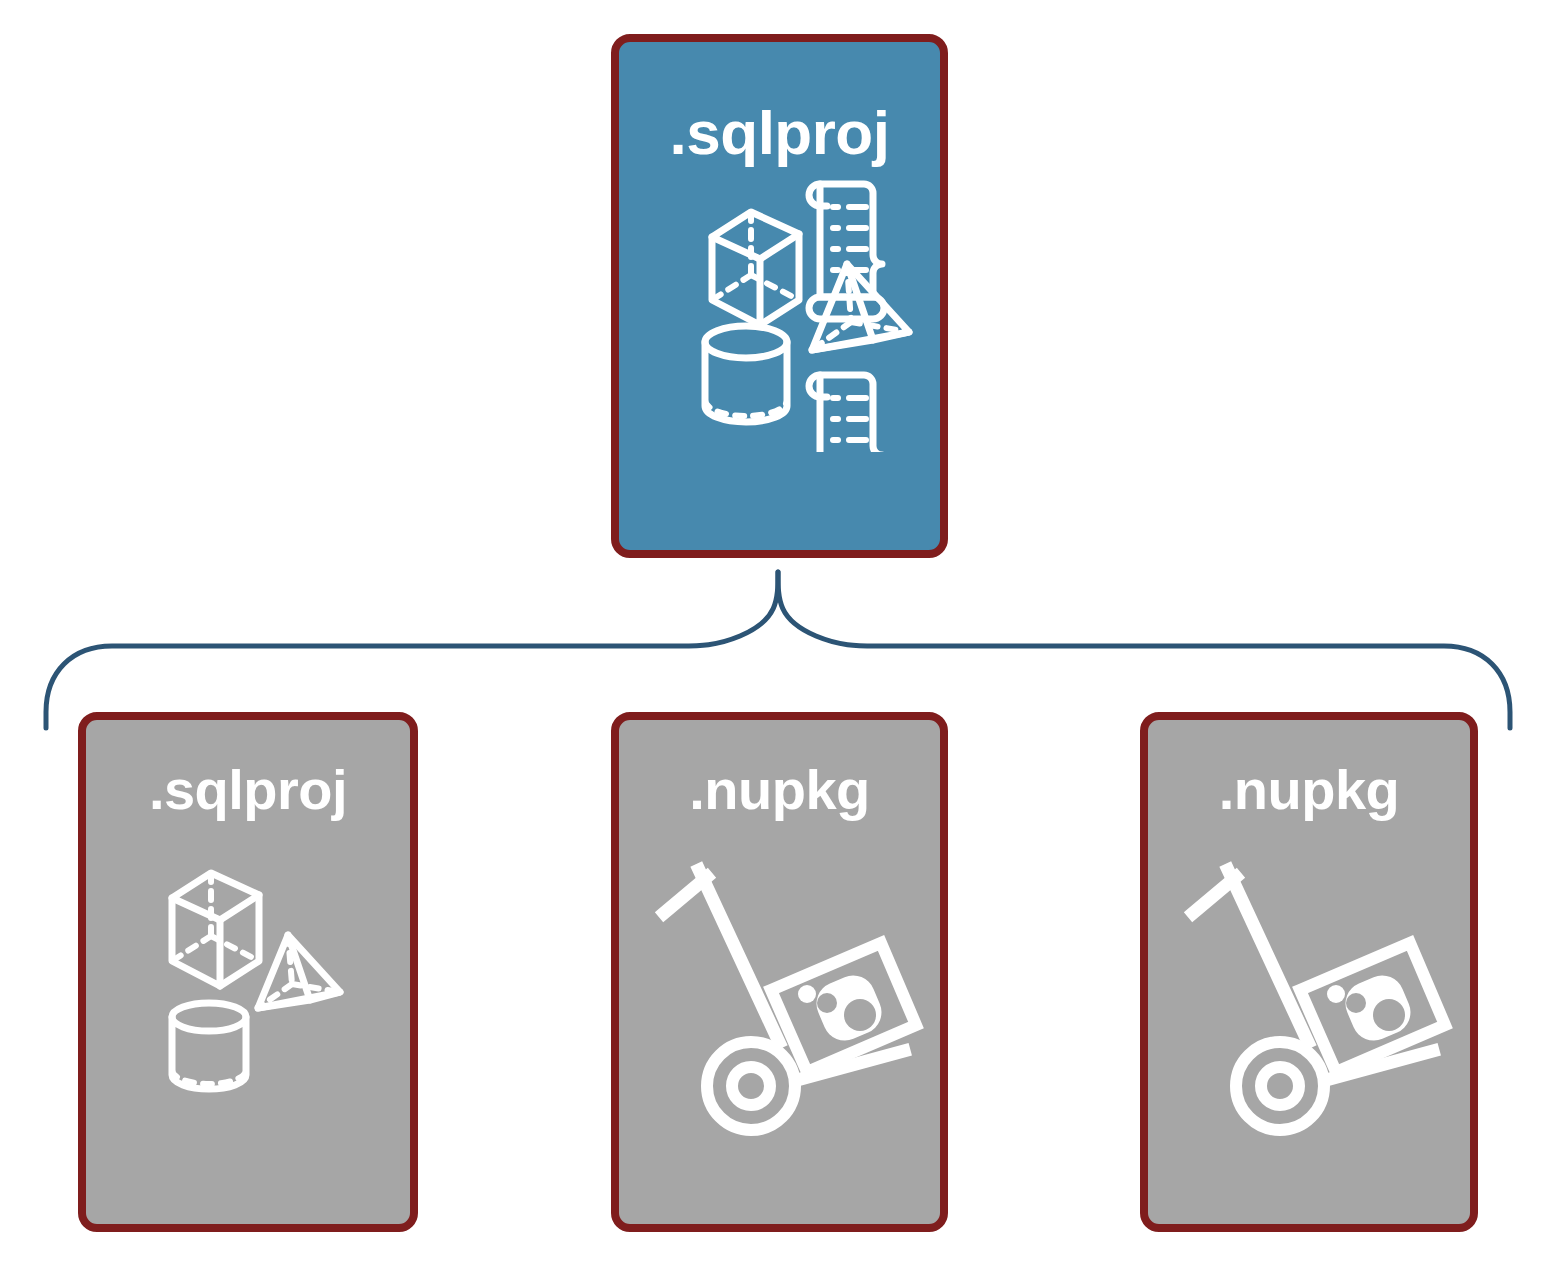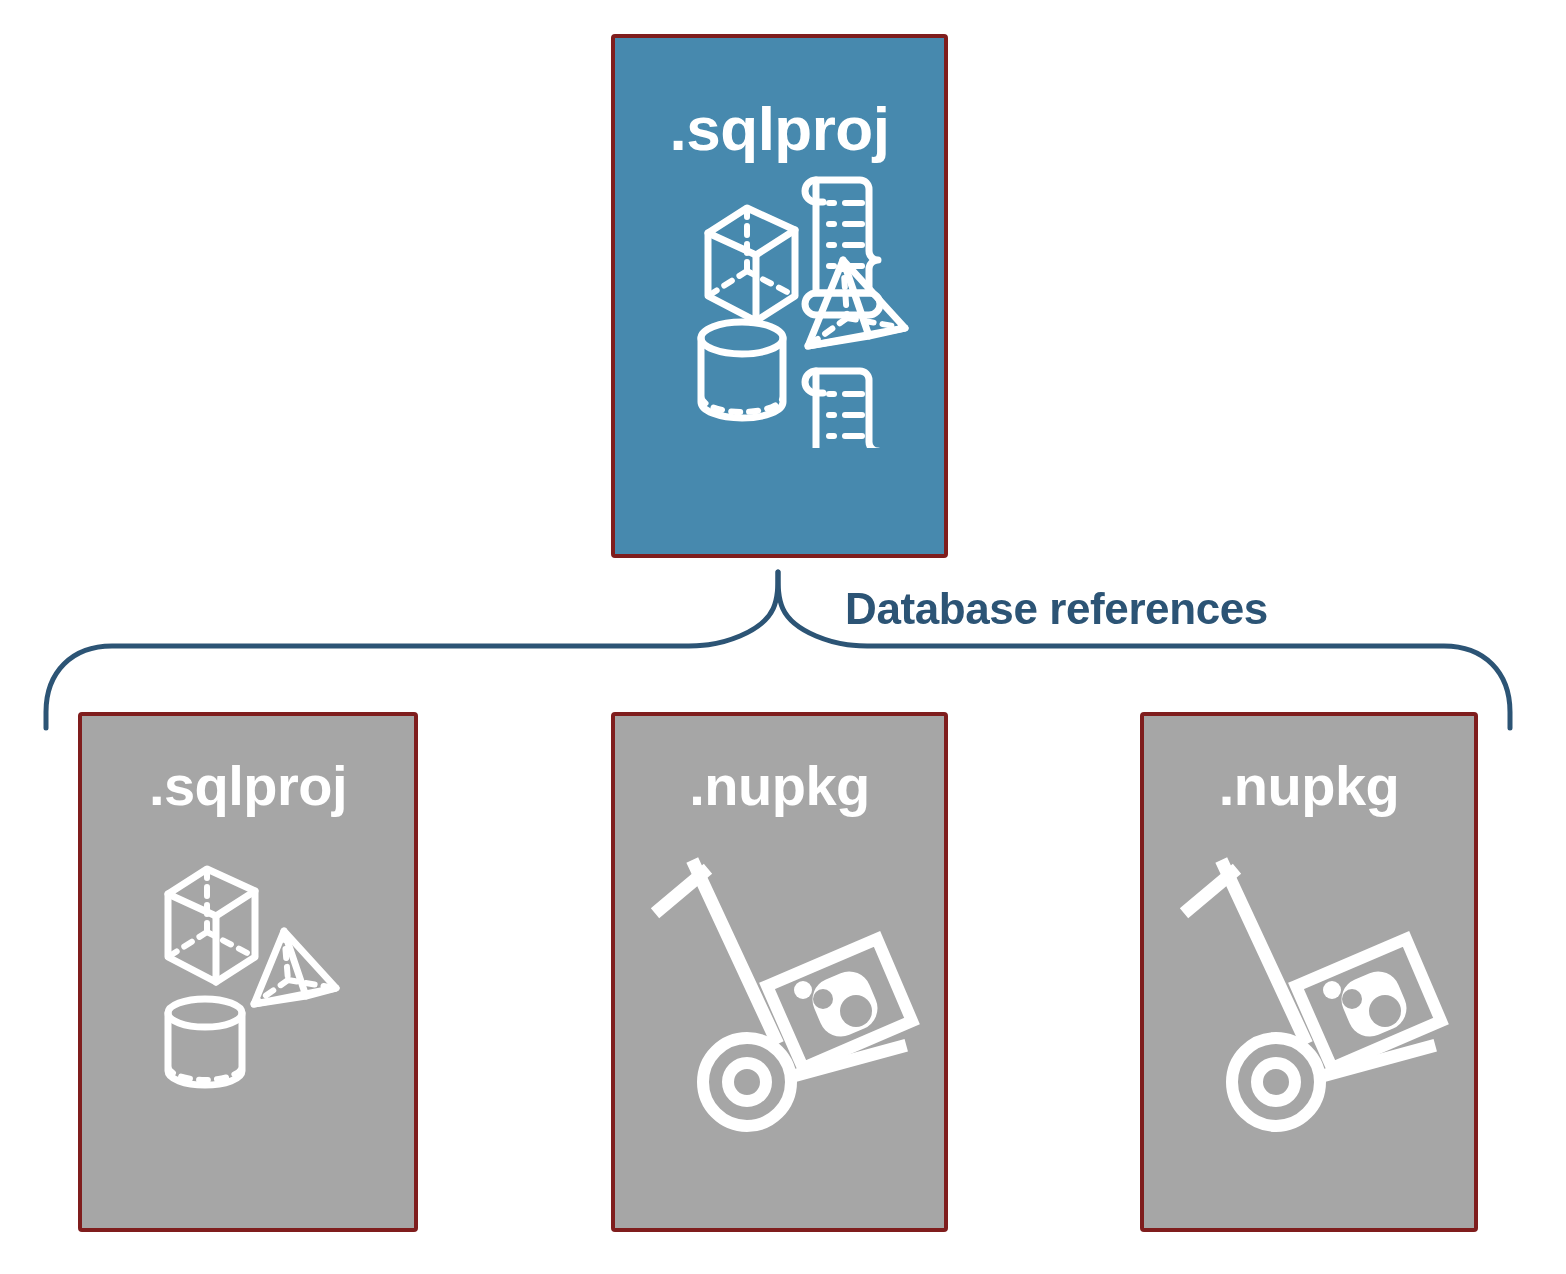--- a/index.html
+++ b/index.html
@@ -12,22 +12,22 @@
   }
   #stage {
     position: relative;
     width: 1566px;
     height: 1274px;
     background: #ffffff;
     overflow: hidden;
   }
   .node {
     position: absolute;
-    border-radius: 4px;
-    border: 4px solid #7f1d1d;
+    border-radius: 19px;
+    border: 8px solid #7f1d1d;
     box-sizing: border-box;
   }
   .node.primary { background: #4789AE; }
   .node.secondary { background: #A6A6A6; }
 
   .node-title {
     position: absolute;
     left: 0;
     right: 0;
     text-align: center;
@@ -154,21 +154,20 @@
                L46,728"></path>
       <path d="M778,572
                C778,600 778,620 816,636
                C840,646 856,646 876,646
                L1444,646
                C1484,646 1510,672 1510,712
                L1510,728"></path>
     </g>
   </svg>
 
-  <div class="ref-label">Database references</div>
 
   <div class="node secondary" style="left:78px; top:712px; width:340px; height:520px;">
     <div class="node-title title-sm">.sqlproj</div>
 
     <div class="icon-wrap" style="top:130px;">
       <svg width="340" height="300" viewBox="0 0 340 300" aria-hidden="true">
         <g fill="none" stroke="#ffffff" stroke-width="7" stroke-linecap="round" stroke-linejoin="round">
           <g>
             <polygon points="86,48 125,23 173,45 134,70"></polygon>
             <polyline points="86,48 86,111 134,136 134,70"></polyline>

